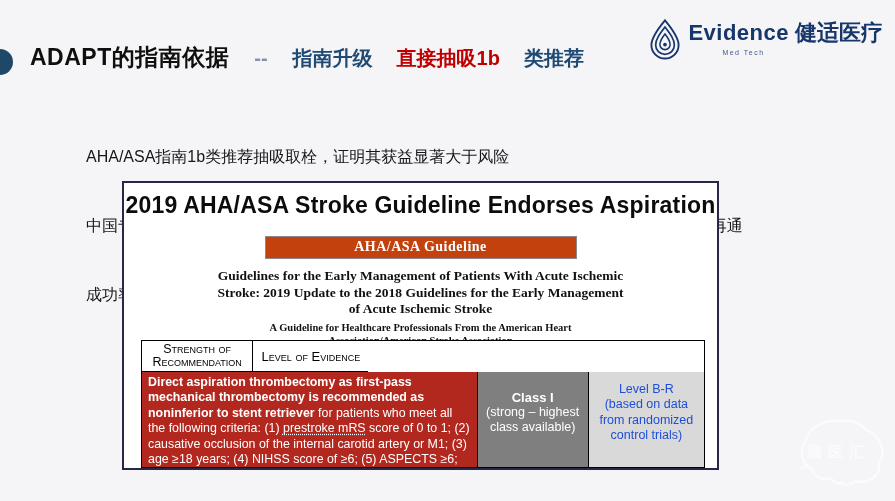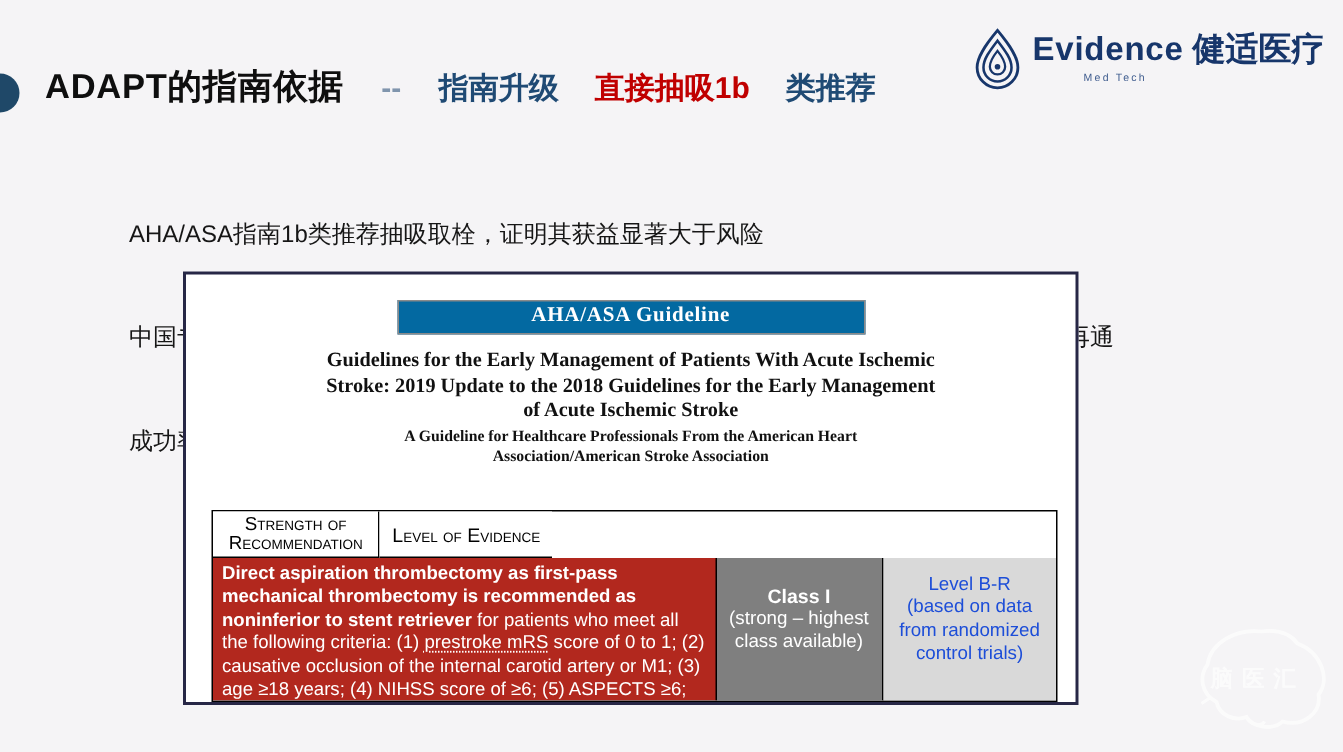--- a/index.html
+++ b/index.html
@@ -58,21 +58,21 @@
     overflow:hidden;
   }
   .panel-title {
     margin-top:9px;
     text-align:center;
     font-size:23px; font-weight:bold; color:#0c0c0c;
     letter-spacing:0.2px;
   }
   .banner {
     width:312px; margin:17px auto 0;
-    background:#0369a1; color:#ffffff;
+    background:#c2410c; color:#ffffff;
     border:1px solid #8a8a8a;
     text-align:center;
     font-family:"Liberation Serif", serif;
     font-weight:bold; font-size:14px;
     padding:2px 0 3px;
     letter-spacing:0.5px;
   }
   .serif-head {
     margin:9px auto 0; width:420px;
     text-align:center;
@@ -179,20 +179,21 @@
   </span>
 </div>
 
 <div class="intro">
   <div>AHA/ASA指南1b类推荐抽吸取栓，证明其获益显著大于风险</div>
   <div>中国专家共识(2019年修订版)： AIS-LVO患者在进行血管内治疗时首选抽吸或支架取栓的再通</div>
   <div>成功率和90天临床结局的差异无统计学意义，推荐首选抽吸取栓作为一线治疗的合理性</div>
 </div>
 
 <div class="panel">
+  <div class="panel-title">2019 AHA/ASA Stroke Guideline Endorses Aspiration</div>
   <div class="banner">AHA/ASA Guideline</div>
   <div class="serif-head">Guidelines for the Early Management of Patients With Acute Ischemic Stroke: 2019 Update to the 2018 Guidelines for the Early Management of Acute Ischemic Stroke</div>
   <div class="serif-sub">A Guideline for Healthcare Professionals From the American Heart Association/American Stroke Association</div>
 
   <div class="gtable">
     <div class="g-row g-head">
       <div class="g-cell col-b head-cell">Strength of Recommendation</div>
       <div class="g-cell col-c head-cell">Level of Evidence</div>
     </div>
     <div class="g-row g-body">

